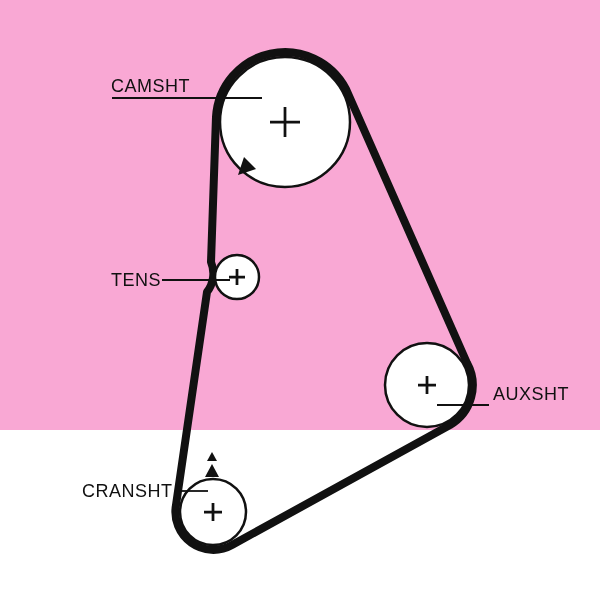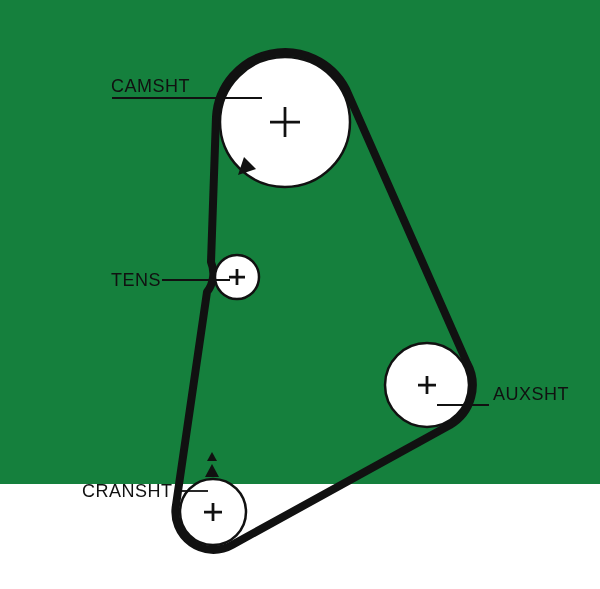--- a/index.html
+++ b/index.html
@@ -7,22 +7,22 @@
     padding: 0;
     background: #ffffff;
     width: 600px;
     height: 589px;
     overflow: hidden;
     font-family: "Liberation Sans", sans-serif;
   }
   .diagram-wrap {
     position: relative;
     width: 600px;
-    height: 484px;
-    background: #15803d;
+    height: 430px;
+    background: #f9a8d4;
   }
   svg { display: block; }
   .belt {
     fill: none;
     stroke: #111111;
     stroke-width: 8;
     stroke-linejoin: round;
     stroke-linecap: round;
   }
   .pulley {

